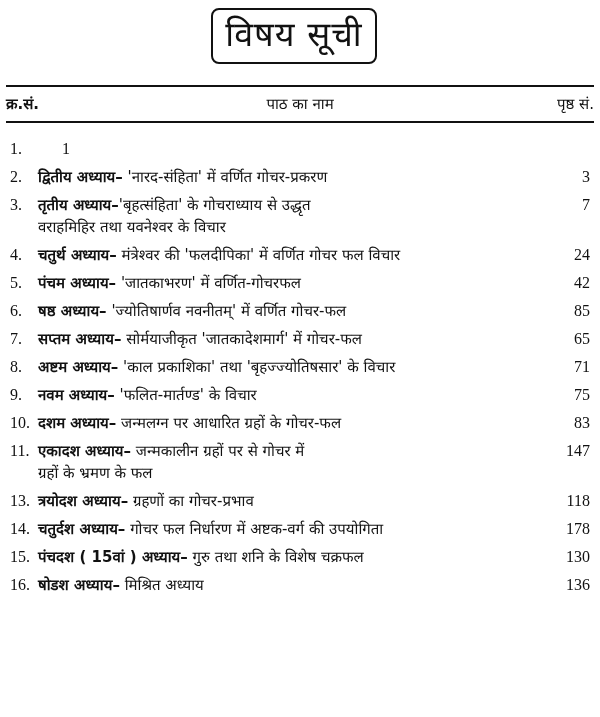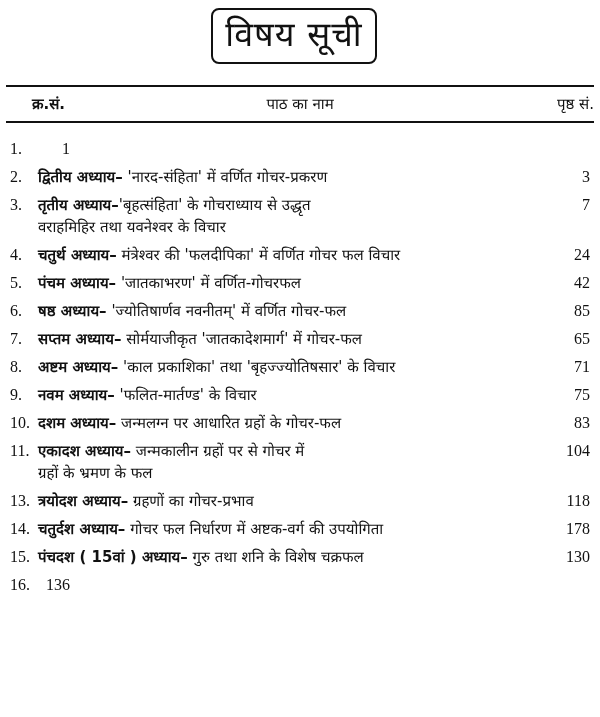--- a/index.html
+++ b/index.html
@@ -25,21 +25,21 @@
   .rule {
     position: absolute; left: 6px; width: 588px; height: 2px; background: #111;
   }
   .rule.top { top: 85px; }
   .rule.bottom { top: 121px; }
   .header-row {
     position: absolute; top: 91px; left: 6px; width: 588px; height: 26px;
     font-family: "DejaVu Sans", sans-serif; font-size: 15px;
   }
   .header-row span { position: absolute; top: 2px; }
-  .h-num { left: 0; font-weight: bold; margin-left: 26px; }
+  .h-num { left: 0; font-weight: bold; }
   .h-name { left: 0; width: 588px; text-align: center; }
   .h-page { right: 0; }
 
   .toc { position: absolute; top: 138px; left: 0; width: 600px; }
   .entry {
     position: relative;
     display: flex;
     align-items: flex-start;
     font-family: "DejaVu Sans", sans-serif;
     font-size: 15px;
@@ -123,34 +123,35 @@
     <span class="page">75</span>
   </div>
   <div class="entry">
     <span class="num">10.</span>
     <span class="text"><b class="chapter">दशम अध्याय–</b> <span>जन्मलग्न पर आधारित ग्रहों के गोचर-फल</span></span>
     <span class="page">83</span>
   </div>
   <div class="entry">
     <span class="num">11.</span>
     <span class="text"><b class="chapter">एकादश अध्याय–</b> <span>जन्मकालीन ग्रहों पर से गोचर में</span><span class="cont">ग्रहों के भ्रमण के फल</span></span>
-    <span class="page">104</span>
+    <span class="page">147</span>
   </div>
   <div class="entry">
     <span class="num">13.</span>
     <span class="text"><b class="chapter">त्रयोदश अध्याय–</b> <span>ग्रहणों का गोचर-प्रभाव</span></span>
     <span class="page">118</span>
   </div>
   <div class="entry">
     <span class="num">14.</span>
     <span class="text"><b class="chapter">चतुर्दश अध्याय–</b> <span>गोचर फल निर्धारण में अष्टक-वर्ग की उपयोगिता</span></span>
     <span class="page">178</span>
   </div>
   <div class="entry">
     <span class="num">15.</span>
     <span class="text"><b class="chapter">पंचदश ( 15वां ) अध्याय–</b> <span>गुरु तथा शनि के विशेष चक्रफल</span></span>
     <span class="page">130</span>
   </div>
   <div class="entry">
     <span class="num">16.</span>
+    <span class="text"><b class="chapter">षोडश अध्याय–</b> <span>मिश्रित अध्याय</span></span>
     <span class="page">136</span>
   </div>
 </div>
 
 </body></html>

